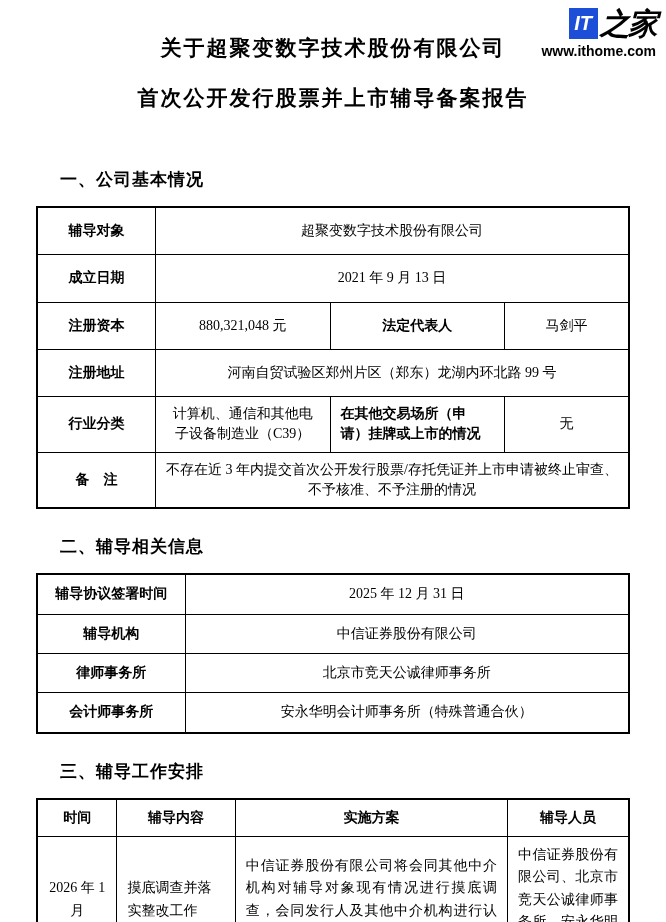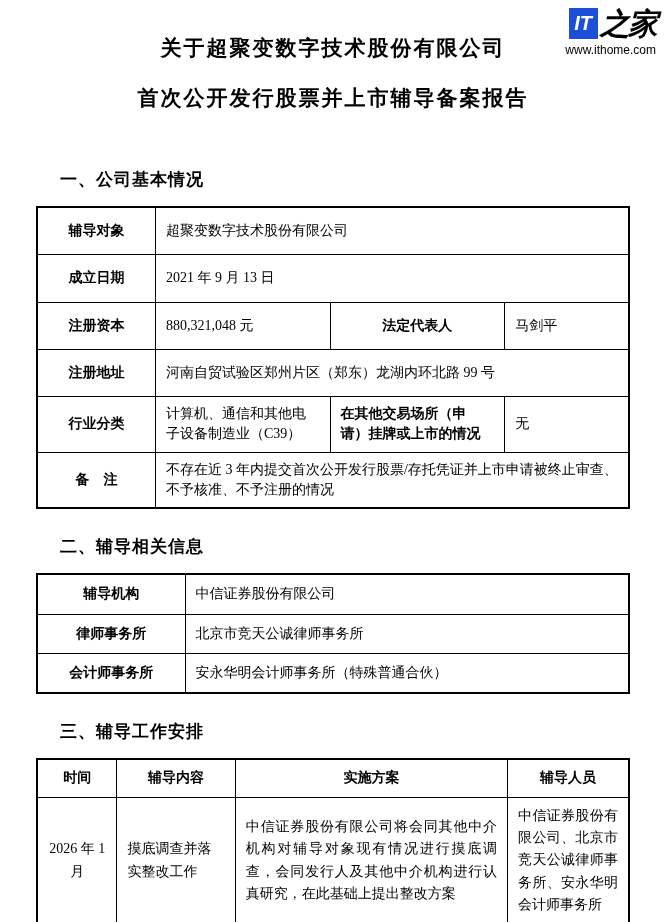--- a/index.html
+++ b/index.html
@@ -24,21 +24,21 @@
     font-family: "Liberation Sans", sans-serif;
     font-weight: bold; font-style: italic;
     font-size: 20px; line-height: 1; padding: 5px 6px 6px 5px;
   }
   .logo-zh {
     font-size: 30px; font-weight: bold; font-style: italic;
     letter-spacing: -2px; margin-left: 2px; line-height: 1;
   }
   .logo-url {
     font-family: "Liberation Sans", sans-serif;
-    font-size: 12px; font-weight: normal; margin-top: 4px; text-align: center;
+    font-size: 14px; font-weight: bold; margin-top: 4px; text-align: center;
   }
 
   
   .title {
     text-align: center; font-size: 21px; font-weight: bold;
     letter-spacing: 2px;
   }
   .title-1 { margin-top: 8px; }
   .title-2 { margin-top: 22px; }
   .section-heading {
@@ -56,21 +56,21 @@
     margin-top: 15px;
   }
   td, th {
     border: 1px solid #000;
     font-size: 14px; line-height: 1.45;
     padding: 7px 10px; vertical-align: middle;
     word-break: break-all;
   }
   .lbl { font-weight: bold; text-align: center; padding: 13px 6px; }
   .lbl-left { font-weight: bold; text-align: left; }
-  .val { text-align: left; }
+  .val { text-align: center; }
   .t2 td { padding-top: 9px; padding-bottom: 9px; }
   .t3 th { font-weight: bold; text-align: center; padding: 8px 6px; }
   .t3 td { vertical-align: middle; line-height: 1.6; }
   .t3 .cell-time { text-align: center; }
   .t3 .cell-plan, .t3 .cell-staff { text-align: justify; }
 </style>
 </head>
 <body>
 
 <div class="page">
@@ -129,20 +129,24 @@
 
   <div class="section-heading sh-2">二、辅导相关信息</div>
 
   <table class="t2">
     <colgroup>
       <col style="width:25%">
         <col style="width:75%">
     </colgroup>
     <tbody>
       <tr>
+        <td class="lbl">辅导协议签署时间</td>
+        <td class="val">2025 年 12 月 31 日</td>
+      </tr>
+      <tr>
         <td class="lbl">辅导机构</td>
         <td class="val">中信证券股份有限公司</td>
       </tr>
       <tr>
         <td class="lbl">律师事务所</td>
         <td class="val">北京市竞天公诚律师事务所</td>
       </tr>
       <tr>
         <td class="lbl">会计师事务所</td>
         <td class="val">安永华明会计师事务所（特殊普通合伙）</td>

